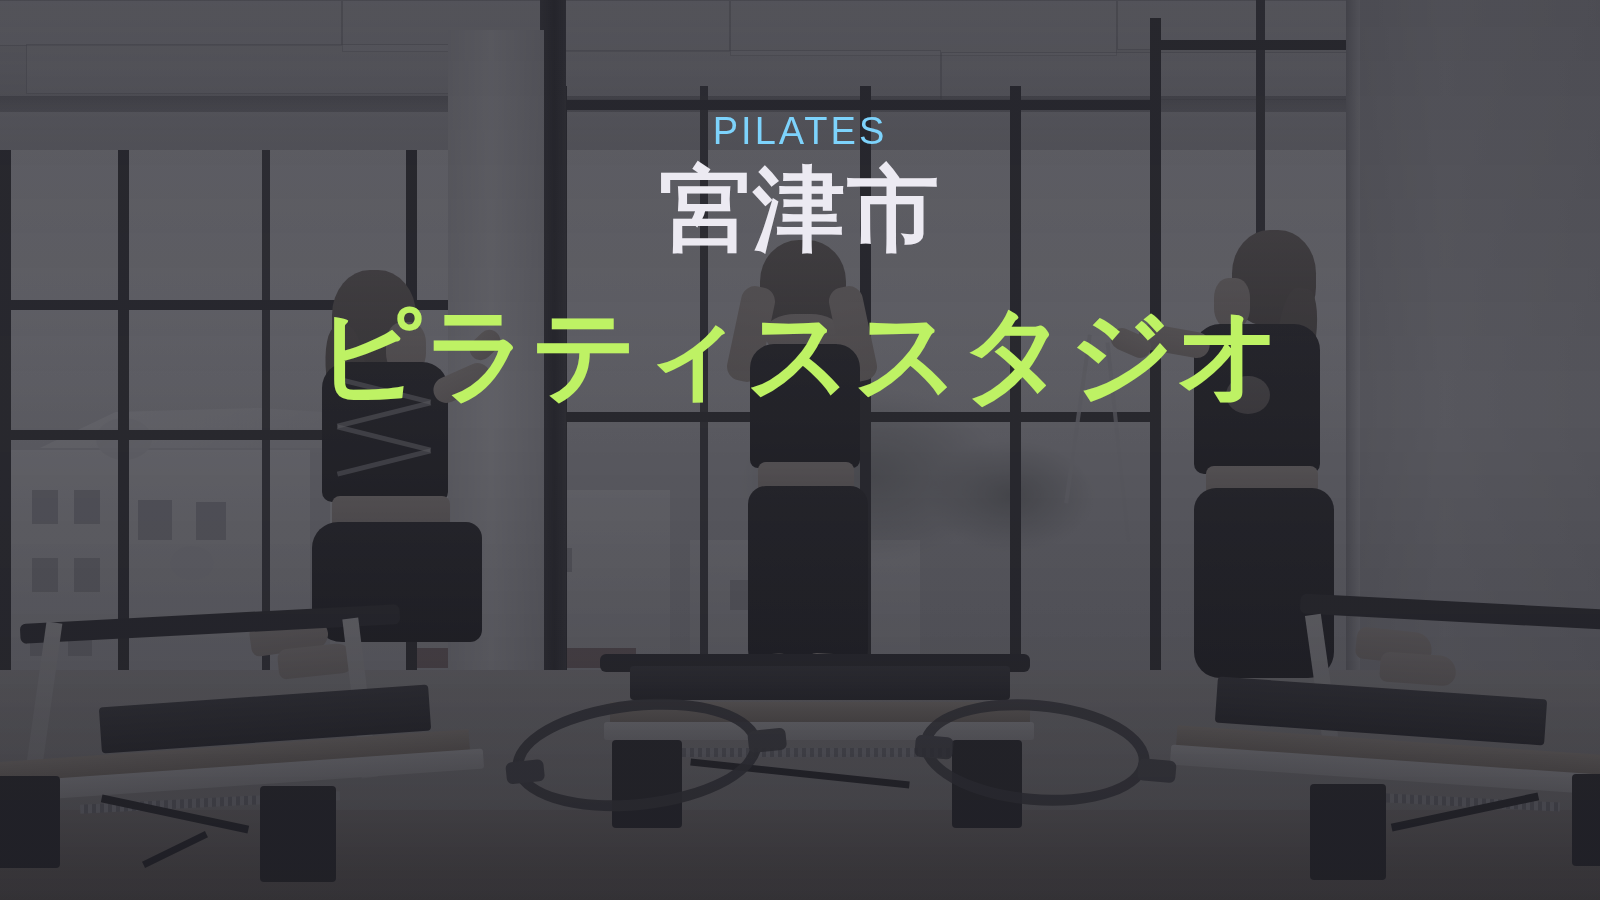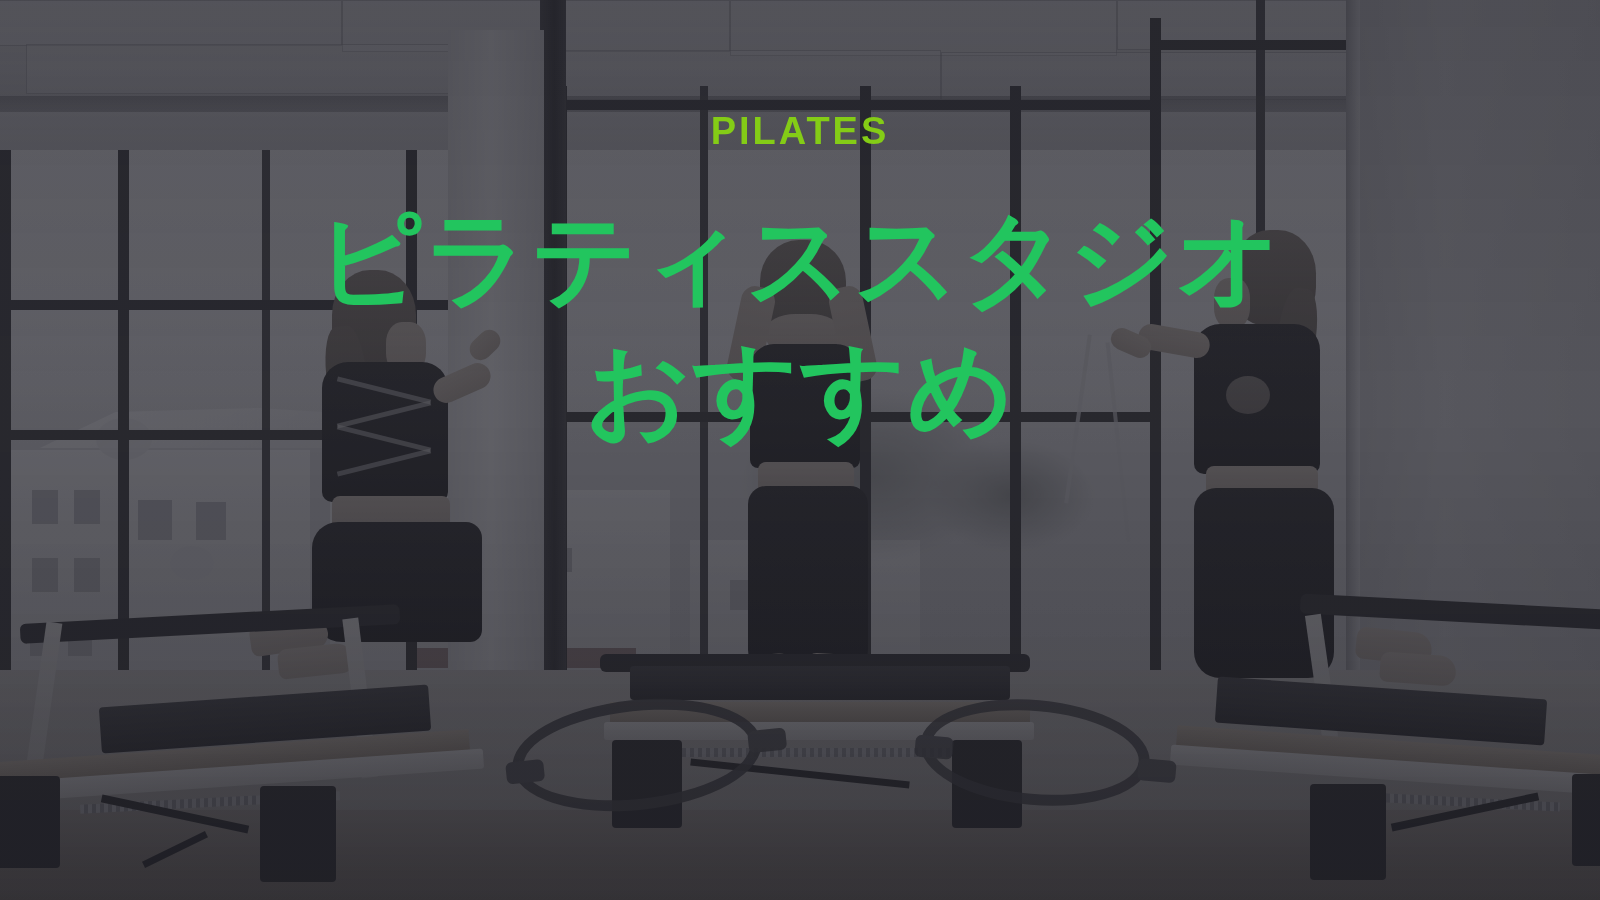--- a/index.html
+++ b/index.html
@@ -143,23 +143,23 @@
     background:linear-gradient(180deg,rgba(30,30,38,.30) 0%,rgba(30,30,38,.18) 45%,rgba(25,25,32,.40) 100%);
   }
   .desat{position:absolute;inset:0;backdrop-filter:grayscale(.55) contrast(.92);}
 
   
   .text-layer{position:absolute;inset:0;display:flex;flex-direction:column;align-items:center;}
 
   .eyebrow{
     margin-top:112px;
     font-size:38px;
-    font-weight:bold;
+    font-weight:normal;
     letter-spacing:3px;
-    color:#84cc16;
+    color:#7dd3fc;
     line-height:1;
   }
 
   .city-en{
     margin-top:72px;
     font-size:44px;
     font-weight:bold;
     letter-spacing:1px;
     color:#9333ea;
     line-height:1;
@@ -168,25 +168,25 @@
   .city-ja{
     margin-top:8px;
     font-size:92px;
     font-weight:bold;
     letter-spacing:2px;
     color:#eceaf2;
     line-height:1.12;
   }
 
   .headline{
-    margin-top:44px;
+    margin-top:28px;
     font-size:104px;
     font-weight:bold;
     letter-spacing:1px;
-    color:#22c55e;
+    color:#bef264;
     line-height:1.26;
     text-align:center;
   }
   .headline .l2{display:block;}
 </style>
 </head>
 <body>
 
 <div class="banner">
 
@@ -354,19 +354,19 @@
       <div class="ring-pad" style="left:208px;top:38px;"></div>
     </div>
 
     <div class="desat"></div>
     <div class="overlay"></div>
     <div class="overlay-tint"></div>
   </div>
 
   <div class="text-layer">
     <div class="eyebrow">PILATES</div>
+    <div class="city-ja">宮津市</div>
     <div class="headline">
       <span class="l1">ピラティススタジオ</span>
-      <span class="l2">おすすめ</span>
     </div>
   </div>
 
 </div>
 
 </body></html>

